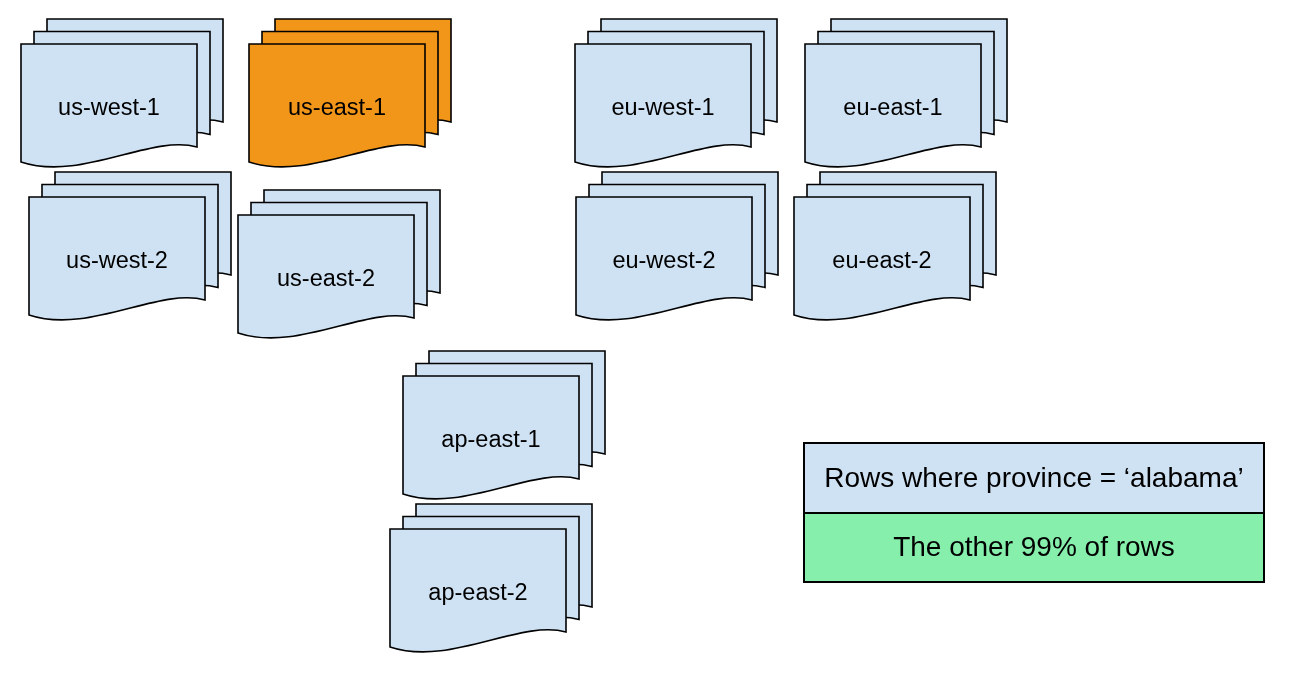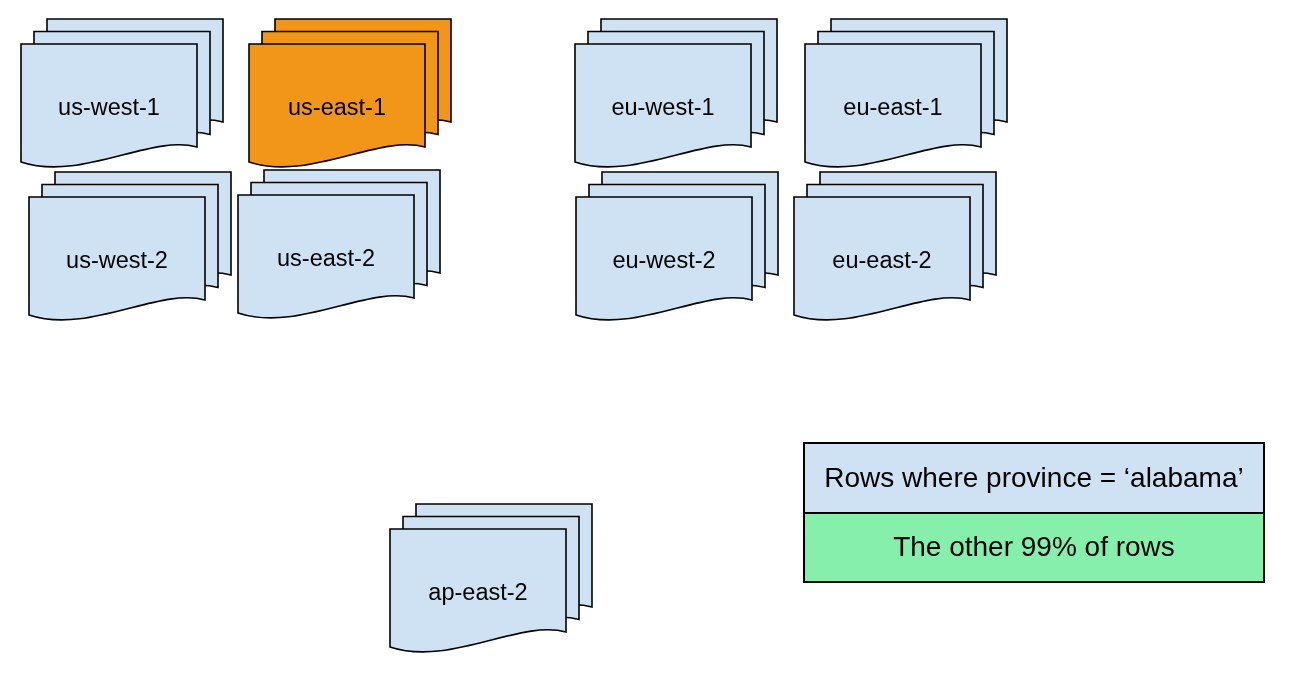--- a/index.html
+++ b/index.html
@@ -36,21 +36,21 @@
     fill: #000000;
     text-anchor: middle;
     dominant-baseline: central;
   }
   
   .s0 { left: 20px;  top: 18px;  }
   .s1 { left: 248px; top: 18px;  }
   .s2 { left: 574px; top: 18px; border-radius: 14px;  }
   .s3 { left: 804px; top: 18px;  }
   .s4 { left: 28px;  top: 171px; text-align: right; }
-  .s5 { left: 237px; top: 169px; }
+  .s5 { left: 237px; top: 189px; }
   .s6 { left: 575px; top: 171px; }
   .s7 { left: 793px; top: 171px; text-align: center; }
   .s8 { left: 402px; top: 350px; }
   .s9 { left: 389px; top: 503px; }
 
   .legend {
     position: absolute;
     left: 803px;
     top: 442px;
     width: 462px;
@@ -190,20 +190,34 @@
       <g transform="translate(13,12.5)">
           <path class="sheet" d="M0,0 H176 V103 C130,90 60,138 0,118 Z"></path>
         </g>
       <g transform="translate(0,25)">
           <path class="sheet" d="M0,0 H176 V103 C130,90 60,138 0,118 Z"></path>
         </g>
       <text class="stack-label" x="88" y="88">eu-east-2</text>
     </svg>
   </div>
 
+  <div class="stack s8">
+    <svg viewBox="-1 -1 204 152" width="204" height="152">
+      <g transform="translate(26,0)">
+          <path class="sheet" d="M0,0 H176 V103 C130,90 60,138 0,118 Z"></path>
+        </g>
+      <g transform="translate(13,12.5)">
+          <path class="sheet" d="M0,0 H176 V103 C130,90 60,138 0,118 Z"></path>
+        </g>
+      <g transform="translate(0,25)">
+          <path class="sheet" d="M0,0 H176 V103 C130,90 60,138 0,118 Z"></path>
+        </g>
+      <text class="stack-label" x="88" y="88">ap-east-1</text>
+    </svg>
+  </div>
 
   <div class="stack s9">
     <svg viewBox="-1 -1 204 152" width="204" height="152">
       <g transform="translate(26,0)">
           <path class="sheet" d="M0,0 H176 V103 C130,90 60,138 0,118 Z"></path>
         </g>
       <g transform="translate(13,12.5)">
           <path class="sheet" d="M0,0 H176 V103 C130,90 60,138 0,118 Z"></path>
         </g>
       <g transform="translate(0,25)">

